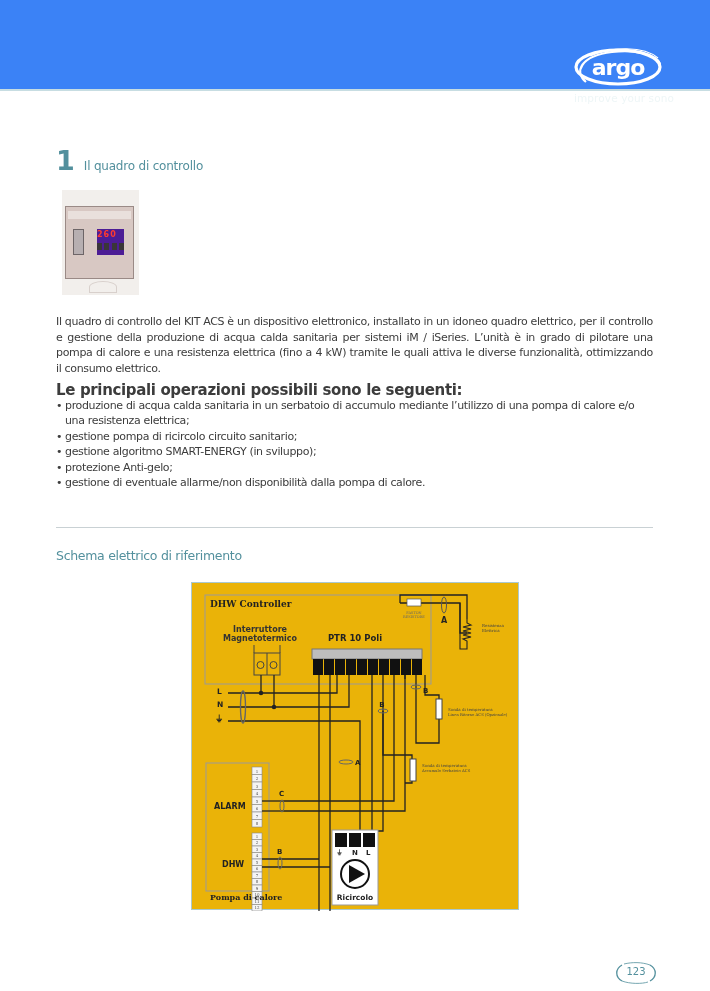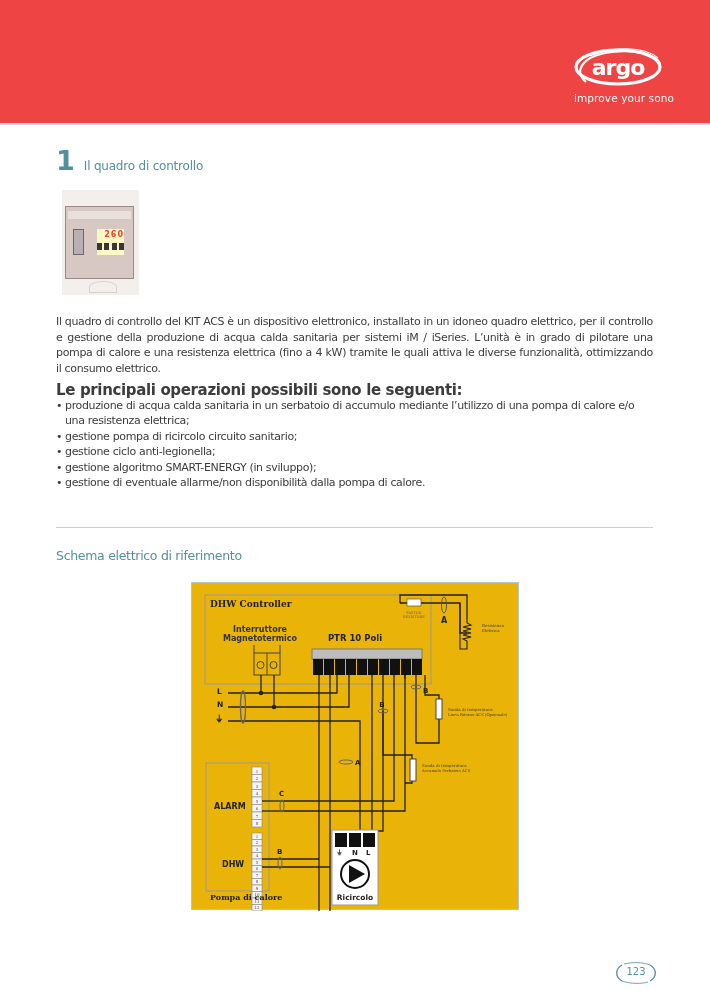--- a/index.html
+++ b/index.html
@@ -1,31 +1,31 @@
 <!DOCTYPE html>
 <html><head>
 <meta charset="utf-8">
 <style>
   * { margin: 0; padding: 0; box-sizing: border-box; }
   html, body { width: 710px; height: 991px; background: #ffffff; overflow: hidden; }
   body { font-family: "DejaVu Sans", sans-serif; color: #3a3a3a; position: relative; }
 
-  .header { position: absolute; left: 0; top: 0; width: 710px; height: 125px; background: #ef4444; border-bottom: 2px solid #c7dde2; }
+  .header { position: absolute; left: 0; top: 0; width: 710px; height: 91px; background: #3b82f6; border-bottom: 2px solid #c7dde2; }
   .logo { position: absolute; left: 572px; top: 42px; width: 92px; height: 56px; }
   .tagline { position: absolute; left: 574px; top: 92px; font-size: 10.5px; color: #eef6f7; letter-spacing: 0.1px; }
 
   .section-title { position: absolute; left: 56px; top: 145px; display: flex; align-items: baseline; }
   .section-num { font-size: 27px; font-weight: bold; color: #53909d; margin-right: 9px; }
   .section-text { font-size: 12px; font-weight: normal; color: #53909d; letter-spacing: -0.2px; }
 
   .photo { position: absolute; left: 62px; top: 190px; width: 77px; height: 105px; background: #f2efec; }
   .photo .box { position: absolute; left: 3px; top: 16px; width: 69px; height: 73px; background: #d8c8c3; border: 1px solid #9a8a86; }
   .photo .strip { position: absolute; left: 2px; top: 4px; width: 63px; height: 8px; background: #e9e0dc; }
   .photo .breaker { position: absolute; left: 7px; top: 22px; width: 11px; height: 26px; background: #b7afb1; border: 1px solid #6d6567; }
-  .photo .display { position: absolute; left: 31px; top: 22px; width: 27px; height: 26px; background: #fef9c3; color: #ff3b2f; font-size: 8px; font-weight: bold; line-height: 11px; text-align: right; letter-spacing: 1px; }
+  .photo .display { position: absolute; left: 31px; top: 22px; width: 27px; height: 26px; background: #4c1d95; color: #ff3b2f; font-size: 8px; font-weight: bold; line-height: 11px; text-align: left; letter-spacing: 1px; }
   .photo .keys { position: absolute; left: 31px; top: 36px; width: 27px; height: 8px; display: flex; justify-content: space-between; }
   .photo .keys span { width: 5px; height: 7px; background: #3a3638; }
   .photo .lid { position: absolute; left: 23px; top: 74px; width: 28px; height: 12px; border: 1px solid #d8d0cc; border-radius: 50% 50% 0 0; }
 
   .para { position: absolute; left: 56px; top: 314px; width: 597px; font-size: 11px; line-height: 15.5px; text-align: justify; color: #3c3c3c; letter-spacing: -0.35px; }
   .intro { position: absolute; left: 56px; top: 383px; width: 600px; font-size: 15px; line-height: 15.4px; color: #3c3c3c; letter-spacing: -0.35px; font-weight: bold; }
   .bullets { position: absolute; left: 56px; top: 398px; width: 600px; list-style: none; font-size: 11px; line-height: 15.4px; color: #3c3c3c; letter-spacing: -0.35px; }
   .bullets li { padding-left: 9px; text-indent: -9px; }
   .bullets li::before { content: "\2022"; display: inline-block; width: 9px; text-indent: 0; }
 
@@ -69,22 +69,22 @@
       </div>
     <div class="lid"></div>
   </div>
 </div>
 
 <p class="para">Il quadro di controllo del KIT ACS è un dispositivo elettronico, installato in un idoneo quadro elettrico, per il controllo e gestione della produzione di acqua calda sanitaria per sistemi iM / iSeries. L’unità è in grado di pilotare una pompa di calore e una resistenza elettrica (fino a 4 kW) tramite le quali attiva le diverse funzionalità, ottimizzando il consumo elettrico.</p>
 <p class="intro">Le principali operazioni possibili sono le seguenti:</p>
 <ul class="bullets">
   <li>produzione di acqua calda sanitaria in un serbatoio di accumulo mediante l’utilizzo di una pompa di calore e/o una resistenza elettrica;</li>
   <li>gestione pompa di ricircolo circuito sanitario;</li>
-  <li>gestione ciclo anti-legionella;</li>
   <li>gestione algoritmo SMART-ENERGY (in sviluppo);</li>
+  <li>protezione Anti-gelo;</li>
   <li>gestione di eventuale allarme/non disponibilità dalla pompa di calore.</li>
 </ul>
 
 <div class="divider"></div>
 <div class="sub-title">Schema elettrico di riferimento</div>
 
 <div class="diagram">
   <svg width="328" height="328" viewBox="0 0 328 328" font-family="DejaVu Serif, serif">
 
     <rect x="13" y="12" width="226" height="89" fill="none" stroke="#999" stroke-width="1"></rect>

